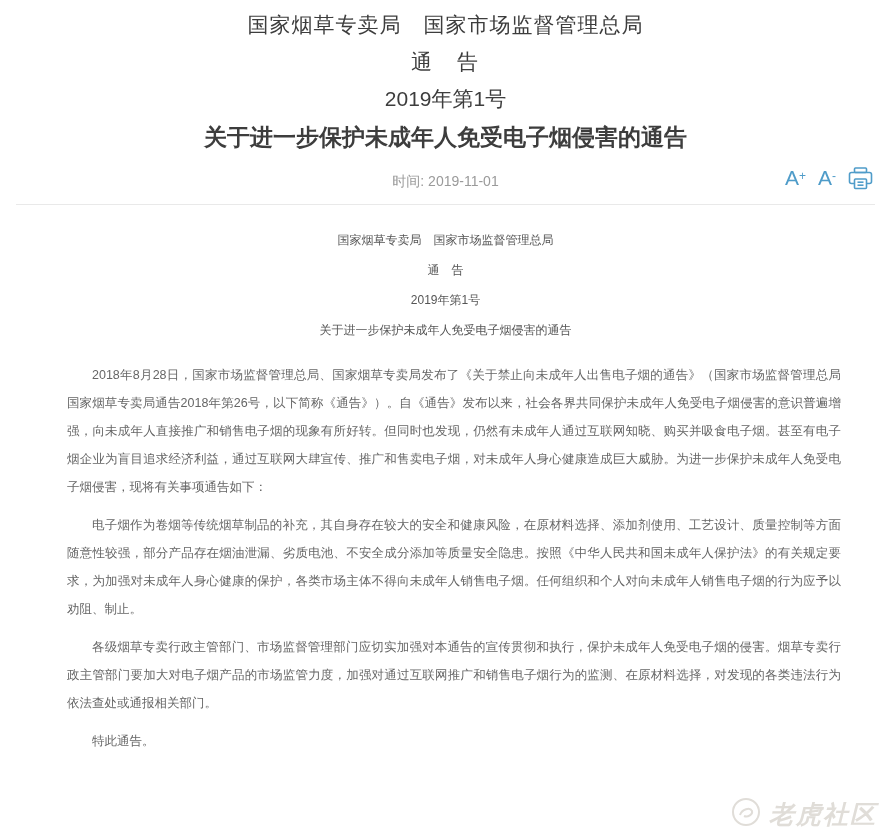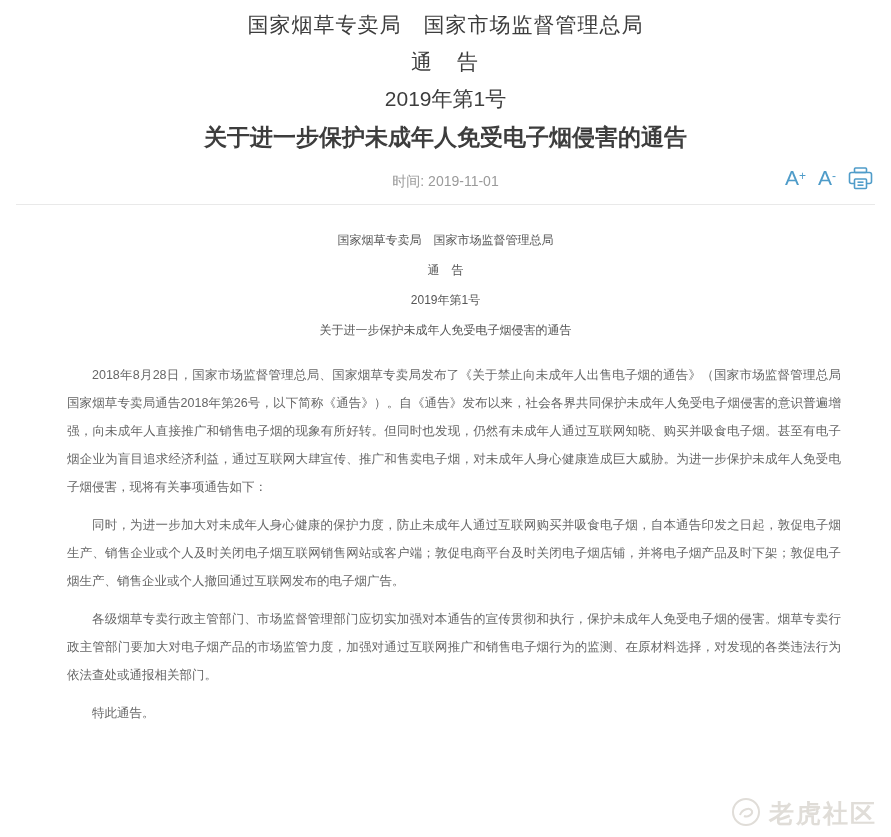--- a/index.html
+++ b/index.html
@@ -56,21 +56,21 @@
 
   
   .watermark {
     position: absolute;
     right: 14px;
     bottom: 6px;
     text-align: right;
     color: #e0ddd8;
     pointer-events: none;
   }
-  .wm-brand-row { display: flex; justify-content: flex-end; gap: 8px; }
+  .wm-brand-row { display: flex; align-items: center; justify-content: flex-end; gap: 8px; font-style: italic; }
   .wm-brand { font-size: 25px; font-weight: bold; letter-spacing: 2px; }
   .wm-handle { font-size: 17px; margin-top: 4px; letter-spacing: 1px; }
 </style>
 </head>
 <body>
 
 <div class="page">
 
   <header class="top-header">
     <div class="th-line1">国家烟草专卖局　国家市场监督管理总局</div>
@@ -103,21 +103,21 @@
 
   <section class="doc-header">
     <div>国家烟草专卖局　国家市场监督管理总局</div>
     <div>通　告</div>
     <div>2019年第1号</div>
     <div>关于进一步保护未成年人免受电子烟侵害的通告</div>
   </section>
 
   <section class="content">
     <p>2018年8月28日，国家市场监督管理总局、国家烟草专卖局发布了《关于禁止向未成年人出售电子烟的通告》（国家市场监督管理总局　国家烟草专卖局通告2018年第26号，以下简称《通告》）。自《通告》发布以来，社会各界共同保护未成年人免受电子烟侵害的意识普遍增强，向未成年人直接推广和销售电子烟的现象有所好转。但同时也发现，仍然有未成年人通过互联网知晓、购买并吸食电子烟。甚至有电子烟企业为盲目追求经济利益，通过互联网大肆宣传、推广和售卖电子烟，对未成年人身心健康造成巨大威胁。为进一步保护未成年人免受电子烟侵害，现将有关事项通告如下：</p>
-    <p>同时，为进一步加大对未成年人身心健康的保护力度，防止未成年人通过互联网购买并吸食电子烟，自本通告印发之日起，敦促电子烟生产、销售企业或个人及时关闭电子烟互联网销售网站或客户端；敦促电商平台及时关闭电子烟店铺，并将电子烟产品及时下架；敦促电子烟生产、销售企业或个人撤回通过互联网发布的电子烟广告。</p>
+    <p>电子烟作为卷烟等传统烟草制品的补充，其自身存在较大的安全和健康风险，在原材料选择、添加剂使用、工艺设计、质量控制等方面随意性较强，部分产品存在烟油泄漏、劣质电池、不安全成分添加等质量安全隐患。按照《中华人民共和国未成年人保护法》的有关规定要求，为加强对未成年人身心健康的保护，各类市场主体不得向未成年人销售电子烟。任何组织和个人对向未成年人销售电子烟的行为应予以劝阻、制止。</p>
     <p>各级烟草专卖行政主管部门、市场监督管理部门应切实加强对本通告的宣传贯彻和执行，保护未成年人免受电子烟的侵害。烟草专卖行政主管部门要加大对电子烟产品的市场监管力度，加强对通过互联网推广和销售电子烟行为的监测、在原材料选择，对发现的各类违法行为依法查处或通报相关部门。</p>
     <p>特此通告。</p>
   </section>
 
   <div class="watermark">
     <div class="wm-brand-row">
       <span class="wm-icon">
         <svg width="30" height="30" viewBox="0 0 30 30" fill="none" stroke="#e0ddd8" stroke-width="2">
           <circle cx="15" cy="15" r="13"></circle>
           <path d="M9 18 C 11 12, 19 10, 21 14 C 22 17, 17 21, 13 19"></path>

